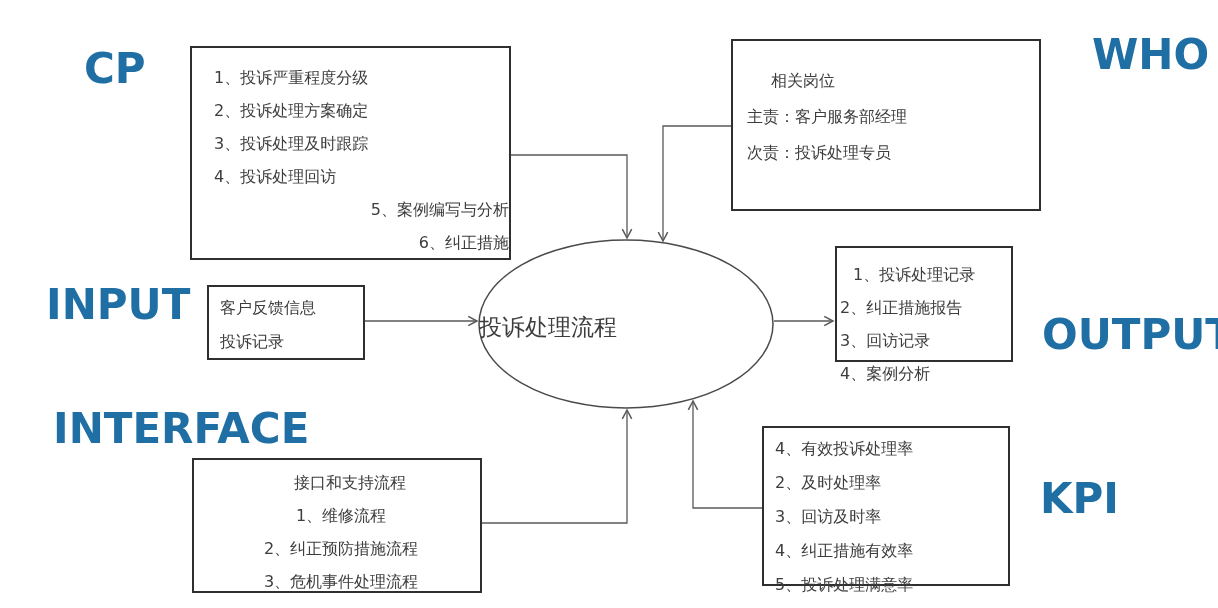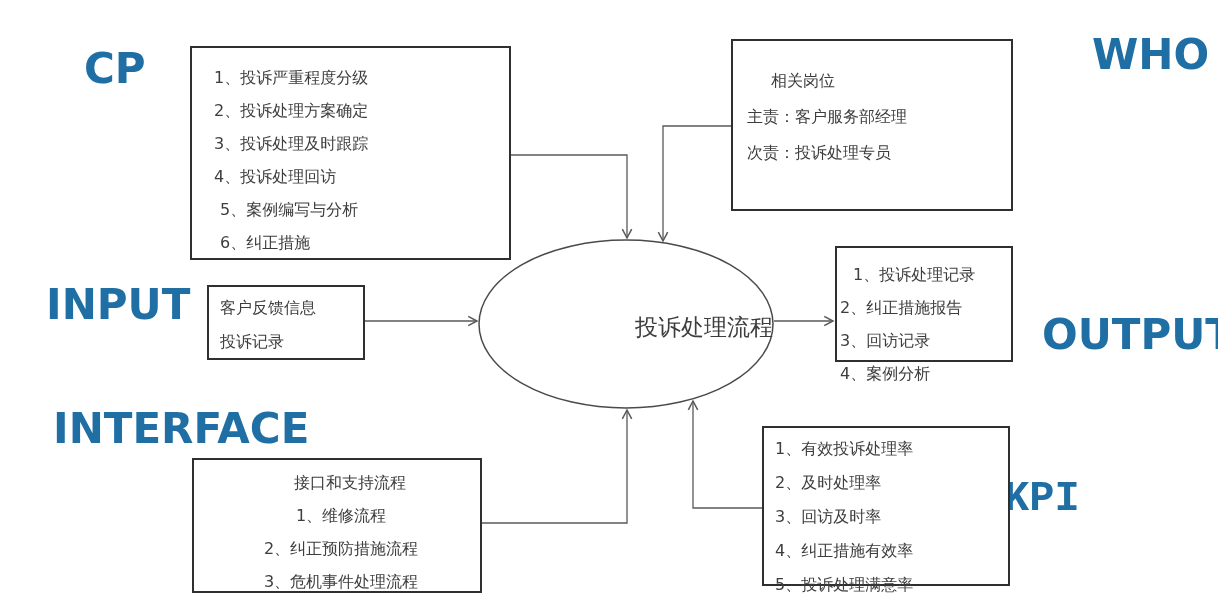--- a/index.html
+++ b/index.html
@@ -10,52 +10,52 @@
   .connector-layer{position:absolute;left:0;top:0;width:1218px;height:608px;}
   .big-label{
     position:absolute;font-weight:bold;font-size:42px;line-height:1;
     color:#1F6FA5;white-space:nowrap;
   }
   #label-cp{left:84px;top:40px;}
   #label-who{left:1092px;top:26px;}
   #label-input{left:46px;top:276px;}
   #label-output{left:1042px;top:306px;}
   #label-interface{left:53px;top:400px;}
-  #label-kpi{left:1004px;top:470px;font-family:Liberation Mono, monospace;}
+  #label-kpi{left:1040px;top:470px;}
 
   .box{
     position:absolute;border:2px solid #2f2f2f;background:#ffffff;
     box-sizing:border-box;font-size:16px;overflow:visible;white-space:nowrap;
   }
   .box ul{list-style:none;margin:0;padding:0;}
 
   #box-cp{left:190px;top:38px;width:321px;height:214px;padding:13px 0 0 22px;}
   #box-cp li{line-height:33px;}
-  #box-cp li:nth-child(n+5){padding-left:6px;}
+  #box-cp li:nth-child(n+5){padding-left:6px;text-align:right;}
 
-  #box-who{left:731px;top:31px;width:282px;height:172px;padding:22px 0 0 14px;}
+  #box-who{left:731px;top:31px;width:310px;height:172px;padding:22px 0 0 14px;}
   #box-who .box-title{padding-left:24px;line-height:36px;}
   #box-who .box-line{line-height:36px;}
 
   #box-input{left:207px;top:277px;width:158px;height:75px;padding:4px 0 0 11px;}
   #box-input .box-line{line-height:34px;}
 
   #box-output{left:835px;top:238px;width:178px;height:116px;padding:10px 12px 0 3px;}
   #box-output li{line-height:33px;}
   #box-output li:first-child{padding-left:13px;}
 
   #box-interface{left:192px;top:450px;width:290px;height:135px;padding:6px 0 0 8px;text-align:center;}
   #box-interface .box-title{padding-left:18px;line-height:33px;}
   #box-interface li{line-height:33px;}
 
   #box-kpi{left:762px;top:418px;width:248px;height:160px;padding:4px 0 0 11px;}
   #box-kpi li{line-height:34px;}
 
   .process-label{
-    position:absolute;left:479px;top:305px;width:294px;text-align:right;
+    position:absolute;left:479px;top:305px;width:294px;text-align:left;
     font-size:23px;line-height:28px;color:#3d3d3d;
   }
 </style>
 </head>
 <body>
 
 <div class="canvas">
 
   <svg class="connector-layer" width="1218" height="608" viewBox="0 0 1218 608" xmlns="http://www.w3.org/2000/svg">
     <defs>
@@ -116,21 +116,21 @@
     <div class="box-title">接口和支持流程</div>
     <ul>
       <li>1、维修流程</li>
       <li>2、纠正预防措施流程</li>
       <li>3、危机事件处理流程</li>
     </ul>
   </div>
 
   <div class="box" id="box-kpi">
     <ul>
-      <li>1、有效投诉处理率</li>
+      <li>4、有效投诉处理率</li>
       <li>2、及时处理率</li>
       <li>3、回访及时率</li>
       <li>4、纠正措施有效率</li>
       <li>5、投诉处理满意率</li>
     </ul>
   </div>
 
   <div class="process-label">投诉处理流程</div>
 
 </div>

